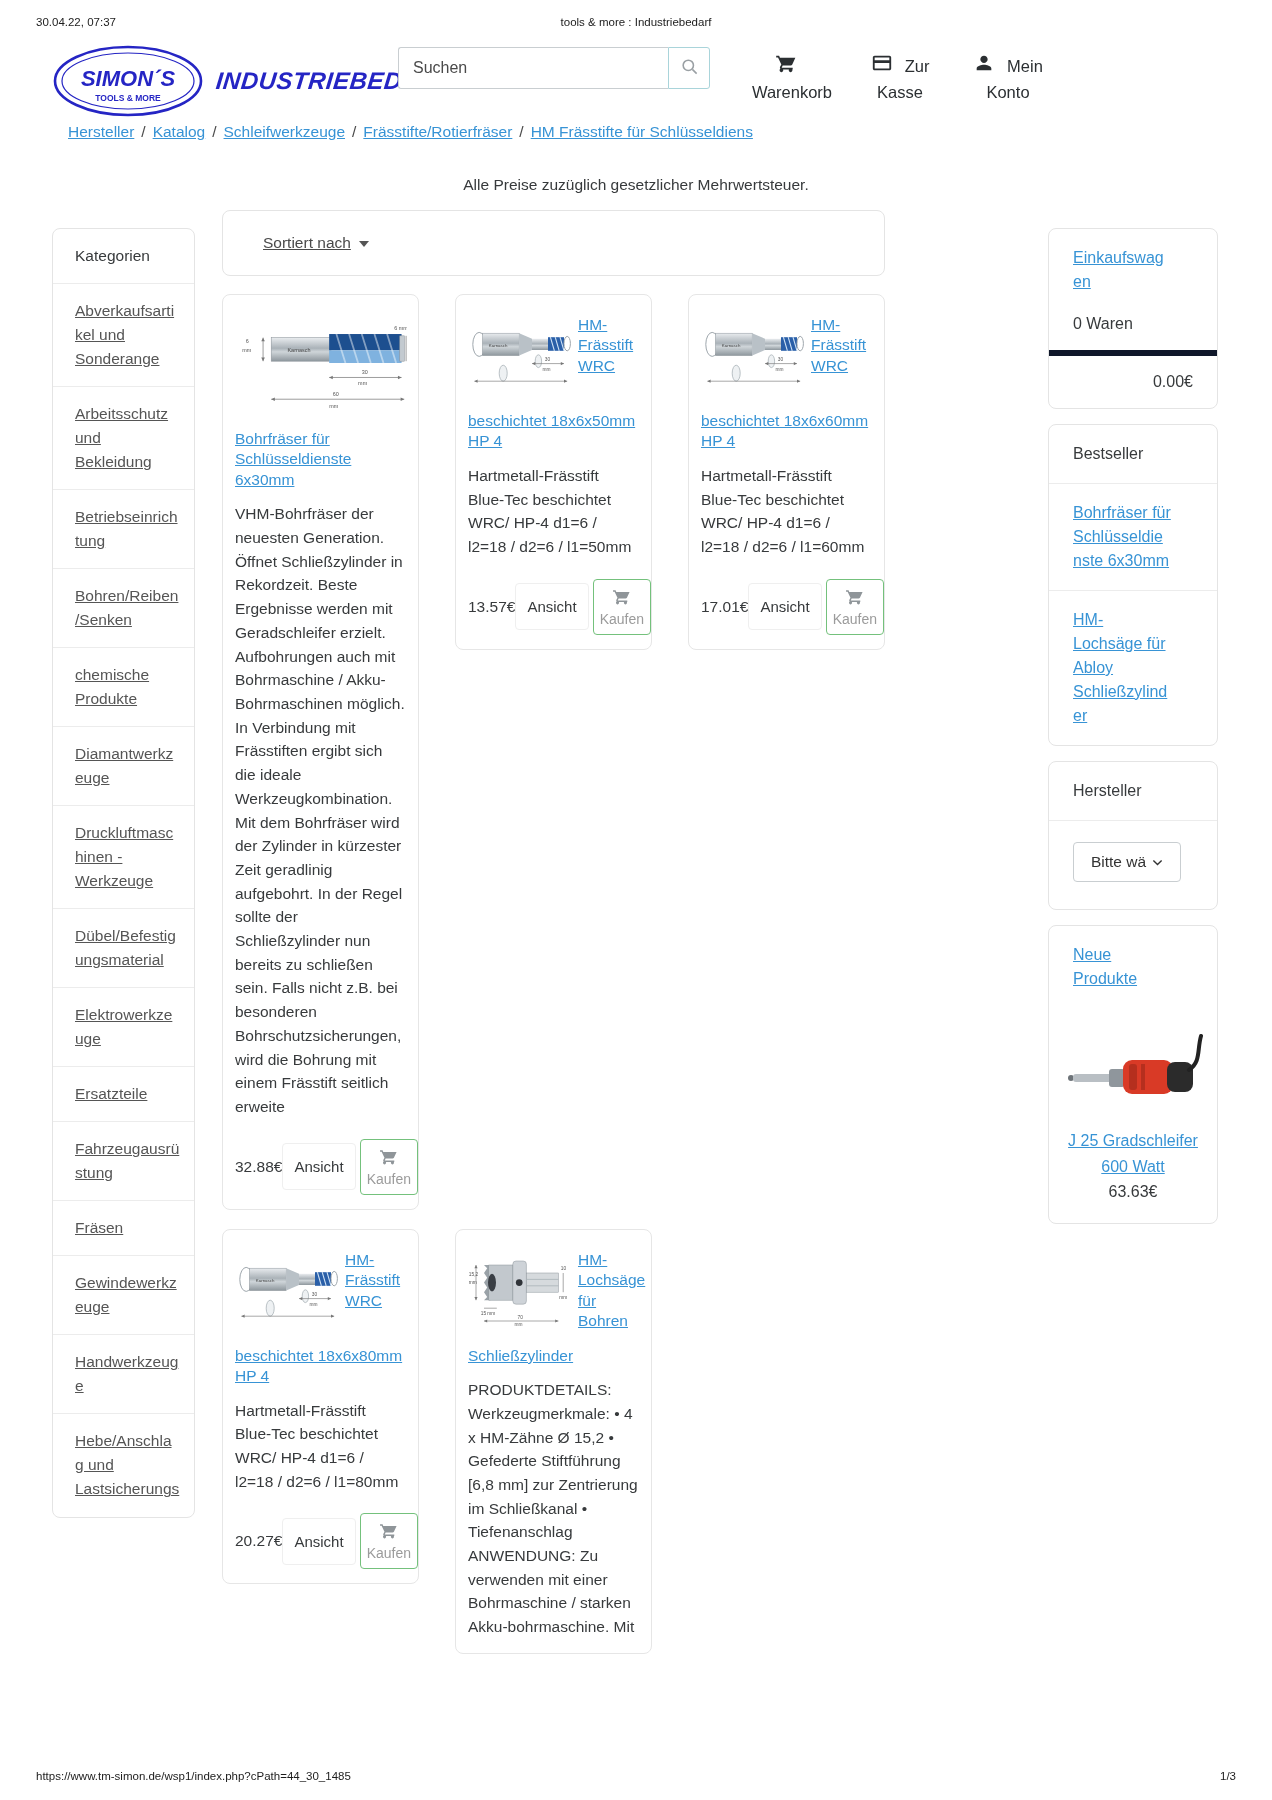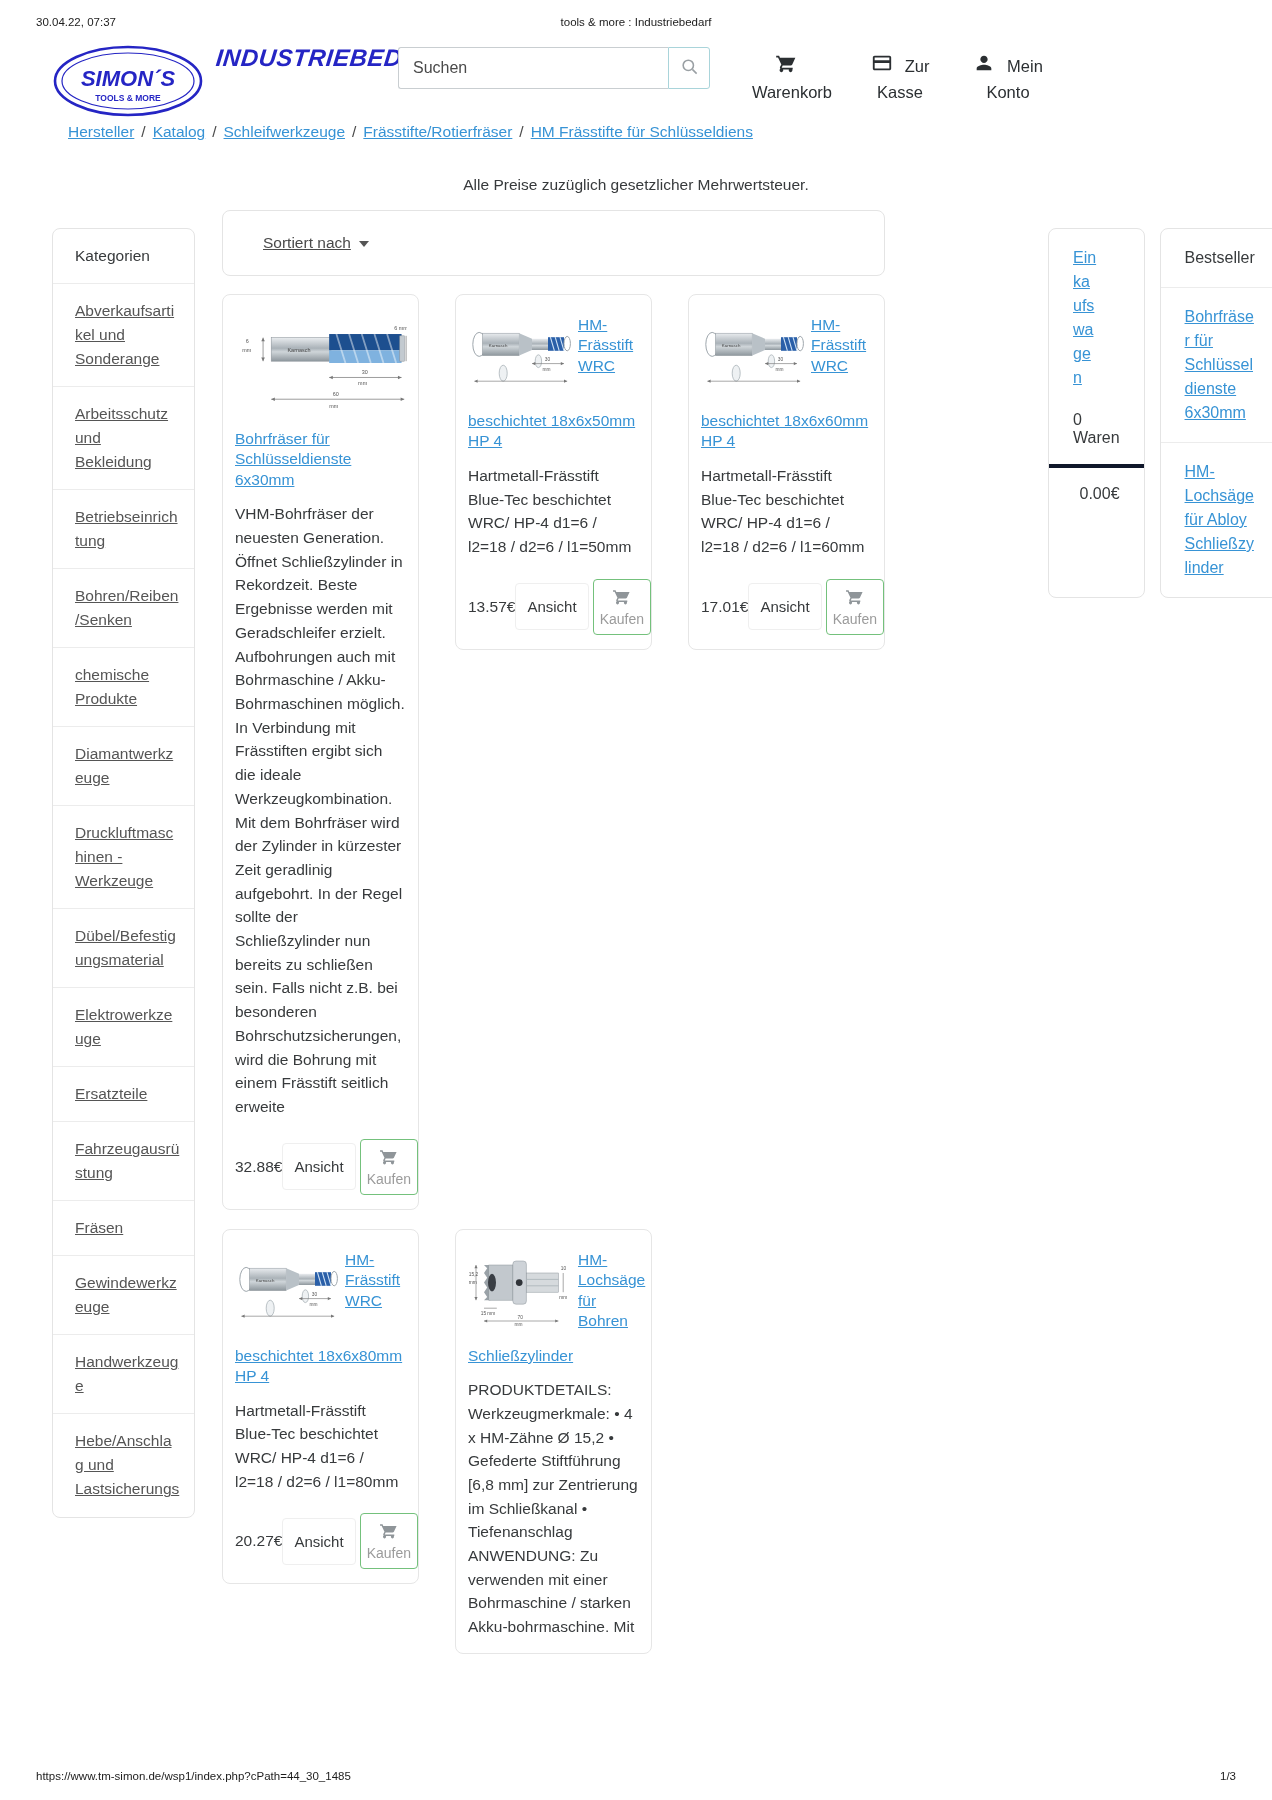--- a/index.html
+++ b/index.html
@@ -17,21 +17,21 @@
     font-family:"Liberation Sans","DejaVu Sans",sans-serif;color:var(--text-dark);
     overflow:hidden;
   }
   a{cursor:pointer;}
   
   .print-ts{position:absolute;top:16px;left:36px;font-size:11.5px;color:#1c1c1c;}
   .print-title{position:absolute;top:16px;left:0;width:100%;text-align:center;font-size:11.5px;color:#1c1c1c;}
   .footer-url{position:absolute;bottom:18px;left:36px;font-size:11.5px;color:#1c1c1c;}
   .footer-page{position:absolute;bottom:18px;right:36px;font-size:11.5px;color:#1c1c1c;margin-left:20px;}
   
-  .logo{position:absolute;left:52px;top:44px;display:flex;align-items:flex-start;gap:12px;}
+  .logo{position:absolute;left:52px;top:44px;display:flex;align-items:center;gap:12px;}
   .brand-word{font-size:24px;font-weight:bold;font-style:italic;color:var(--brand-blue);
     letter-spacing:.5px;transform:skewX(-6deg);white-space:nowrap;}
   .search-group{position:absolute;left:398px;top:47px;width:312px;height:42px;display:flex;}
   .search-input{flex:1;border:1px solid #c9ced1;border-right:none;border-radius:3px 0 0 3px;
     padding:0 14px;font-size:16px;color:#333;outline:none;font-family:inherit;}
   .search-input::placeholder{color:#4a4a4a;}
   .search-btn{width:42px;border:1px solid #a9d4da;border-radius:0 3px 3px 0;background:#fff;
     display:flex;align-items:center;justify-content:center;color:#9aa0a4;cursor:pointer;}
   .header-nav{position:absolute;left:742px;top:52px;width:316px;display:flex;justify-content:space-between;}
   .nav-item{width:100px;text-align:center;font-size:16.5px;color:#2b2f32;cursor:pointer;line-height:1.45;}
@@ -64,27 +64,27 @@
   .pdesc{font-size:15.5px;line-height:1.53;margin:12px 0 0;color:#373a3c;}
   .prow{display:flex;align-items:center;margin-top:20px;}
   .price{font-size:15.5px;}
   .btn-view{margin-left:auto;background:#fff;border:1px solid #efefef;border-radius:4px;
     padding:14px 11px;font-size:15px;color:#373a3c;font-family:inherit;cursor:pointer;}
   .btn-buy{margin-left:4px;border:1px solid var(--buy-green);border-radius:4px;background:#fff;
     width:62px;height:56px;display:flex;flex-direction:column;align-items:center;justify-content:center;
     gap:2px;color:var(--muted-gray);font-size:14px;font-family:inherit;cursor:pointer;}
   .btn-buy svg{width:19px;height:19px;fill:#8f9599;}
   
-  .right{position:absolute;left:1048px;top:228px;width:210px;display:flex;flex-direction:row;gap:15px;}
+  .right{position:absolute;left:1048px;top:228px;width:170px;display:flex;flex-direction:column;gap:15px;}
   .rcard{border:1px solid #e4e4e4;border-radius:8px;background:#fff;font-size:16px;}
   .rsec{padding:17px 46px 17px 24px;line-height:1.5;}
   .rsec.divided{border-top:1px solid #ececec;}
   .rcard a{color:var(--link-blue);text-decoration:underline;overflow-wrap:anywhere;}
   .rhead{color:#373a3c;}
-  .rtotal{border-top:4px solid #0f172a;padding:17px 24px;text-align:right;font-size:16px;}
+  .rtotal{border-top:6px solid #0f172a;padding:17px 24px;text-align:right;font-size:16px;}
   .rcount{padding:4px 24px 17px;}
   .select-box{margin:4px 0 10px;border:1px solid #c9ced1;border-radius:4px;height:40px;width:108px;
     display:flex;align-items:center;justify-content:center;gap:6px;font-size:15.5px;color:#333;cursor:pointer;
     white-space:nowrap;overflow:hidden;}
   .select-box svg{width:11px;height:11px;flex:0 0 auto;}
   .np-item{padding:6px 14px 18px;text-align:center;line-height:1.6;}
   .np-img{display:flex;justify-content:center;padding:14px 0 4px;}
   
   .dimtxt{font-size:6px;fill:#555;}
 </style>

